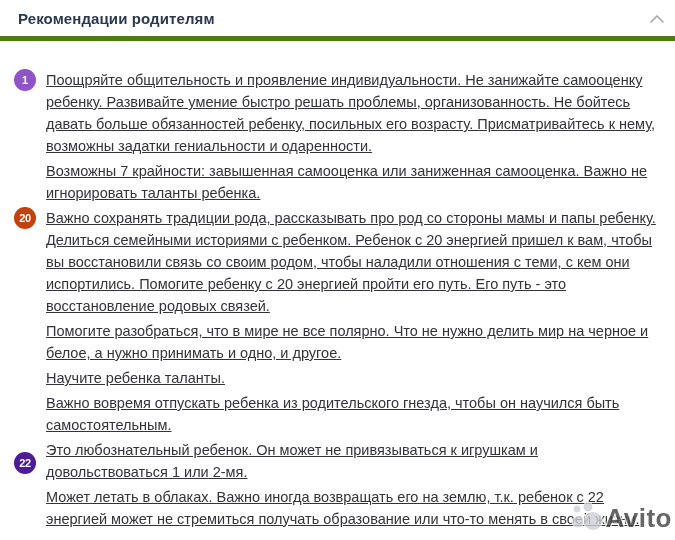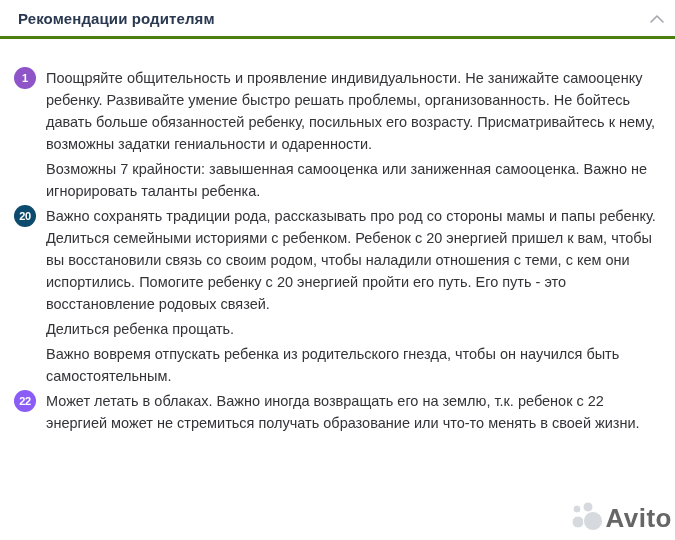--- a/index.html
+++ b/index.html
@@ -11,21 +11,21 @@
     color: #333;
   }
   .panel { width: 675px; height: 540px; position: relative; overflow: hidden; background: #fff; }
 
   
   .accordion-header {
     display: flex;
     align-items: center;
     justify-content: space-between;
     padding: 10px 4px 9px 18px;
-    border-bottom: 3px solid #4d7c0f;
+    border-bottom: 5px solid #4d7c0f;
     cursor: pointer;
     background: #fff;
   }
   .accordion-title {
     font-size: 15px;
     font-weight: 700;
     color: #2a3950;
     letter-spacing: 0.1px;
   }
   .chevron { width: 16px; height: 10px; margin-right: 6px; }
@@ -52,20 +52,21 @@
     display: flex;
     align-items: center;
     justify-content: center;
     letter-spacing: -0.3px;
   }
   .section p {
     font-size: 14.5px;
     line-height: 22px;
     color: #333338;
     margin: 0 0 3px 0;
+    text-decoration: underline;
   }
 
   
   .watermark {
     position: absolute;
     right: 3px;
     bottom: 4px;
     display: flex;
     align-items: center;
     gap: 2px;
@@ -96,28 +97,30 @@
 
   <div class="content">
 
     <div class="section">
       <div class="badge" style="background: rgb(142, 84, 200);">1</div>
       <p>Поощряйте общительность и проявление индивидуальности. Не занижайте самооценку ребенку. Развивайте умение быстро решать проблемы, организованность. Не бойтесь давать больше обязанностей ребенку, посильных его возрасту. Присматривайтесь к нему, возможны задатки гениальности и одаренности.</p>
       <p>Возможны 7 крайности: завышенная самооценка или заниженная самооценка. Важно не игнорировать таланты ребенка.</p>
     </div>
 
     <div class="section">
-      <div class="badge" style="background: #0c4a6e;">20</div>
+      <div class="badge" style="background: #c2410c;">20</div>
       <p>Важно сохранять традиции рода, рассказывать про род со стороны мамы и папы ребенку. Делиться семейными историями с ребенком. Ребенок с 20 энергией пришел к вам, чтобы вы восстановили связь со своим родом, чтобы наладили отношения с теми, с кем они испортились. Помогите ребенку с 20 энергией пройти его путь. Его путь - это восстановление родовых связей.</p>
-      <p>Делиться ребенка прощать.</p>
+      <p>Помогите разобраться, что в мире не все полярно. Что не нужно делить мир на черное и белое, а нужно принимать и одно, и другое.</p>
+      <p>Научите ребенка таланты.</p>
       <p>Важно вовремя отпускать ребенка из родительского гнезда, чтобы он научился быть самостоятельным.</p>
     </div>
 
     <div class="section">
-      <div class="badge" style="background: #8b5cf6;">22</div>
+      <div class="badge" style="background: #4c1d95; margin-top: 13px;">22</div>
+      <p>Это любознательный ребенок. Он может не привязываться к игрушкам и довольствоваться 1 или 2-мя.</p>
       <p>Может летать в облаках. Важно иногда возвращать его на землю, т.к. ребенок с 22 энергией может не стремиться получать образование или что-то менять в своей жизни.</p>
 
     </div>
 
   </div>
 
   <div class="watermark">
     <span>
       <svg width="33" height="31" viewBox="0 0 33 31">
         <g fill="#cdd0d6" stroke="#ffffff" stroke-width="1">

